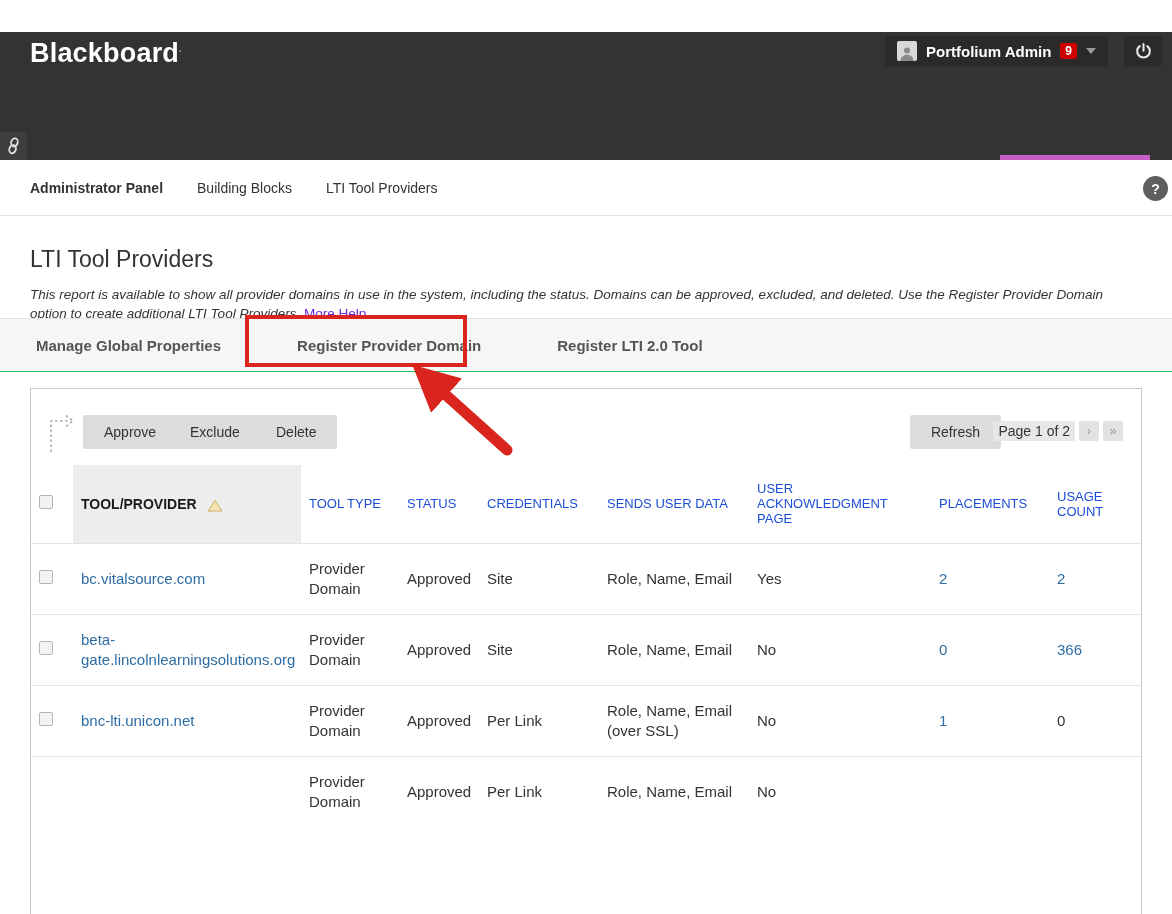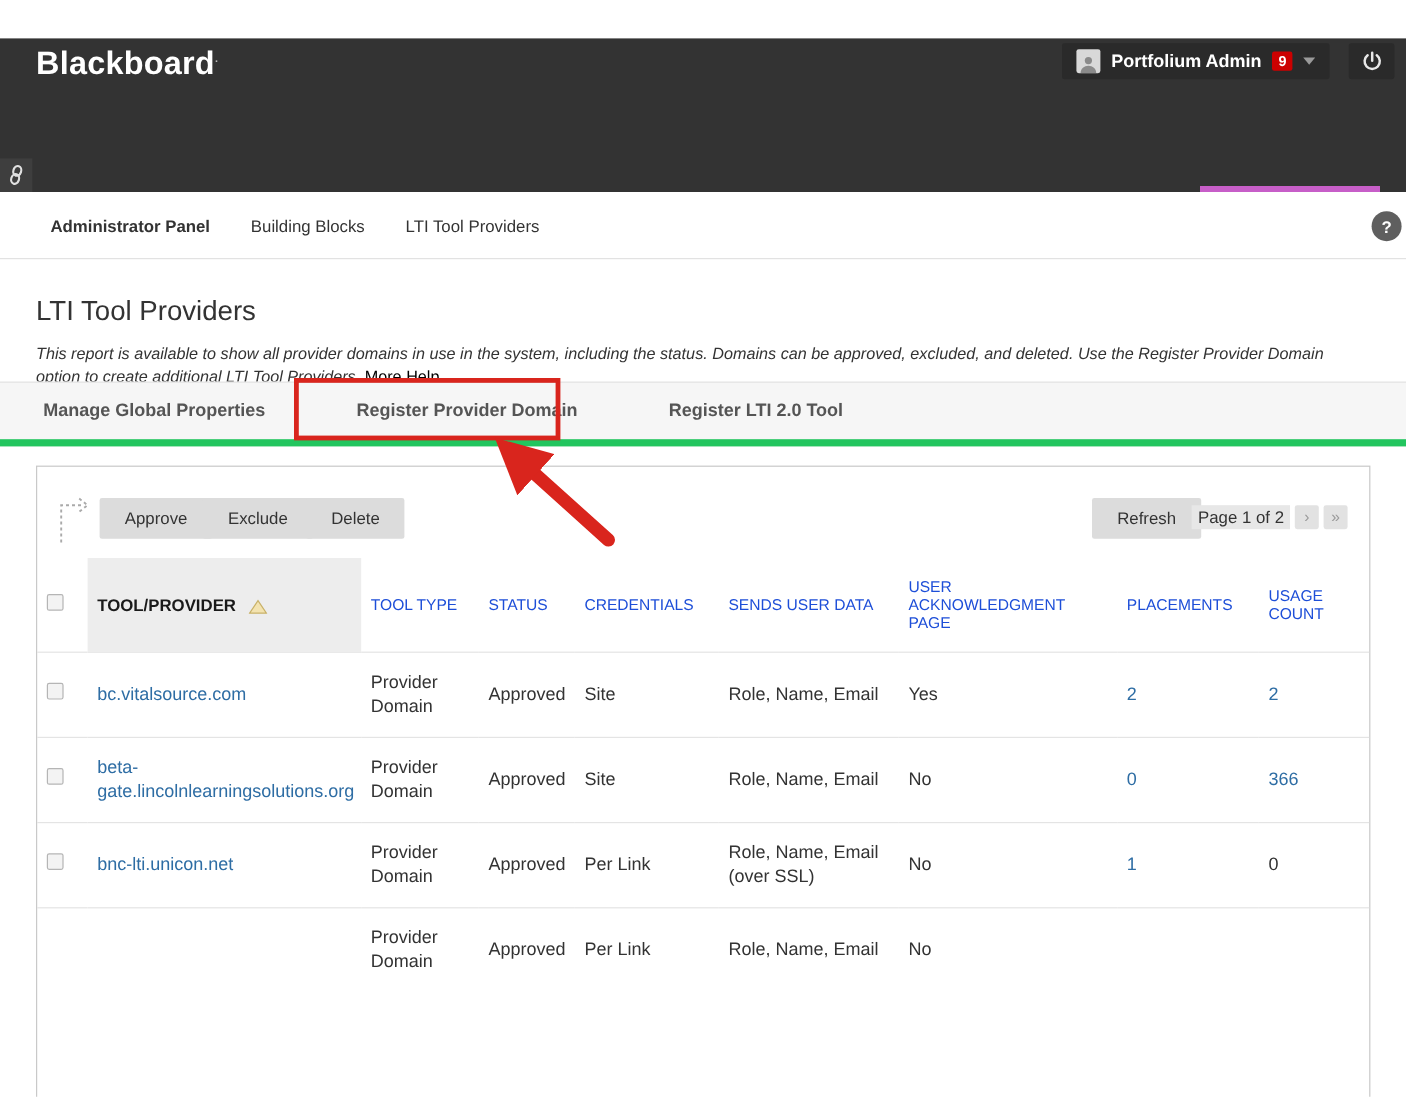--- a/index.html
+++ b/index.html
@@ -30,36 +30,36 @@
   .active-underline { position:absolute; left:1000px; bottom:0; width:150px;
     height:5px; background:#c75ec8; }
   .link-tool { position:absolute; left:0; bottom:0; width:27px; height:28px;
     background:#3e3e3e; display:flex; align-items:center; justify-content:center; }
 
   
   .crumbbar { position:relative; height:56px; background:#fff;
     border-bottom:1px solid #e2e2e2; display:flex; align-items:center;
     padding-left:30px; gap:34px; }
   .crumb { font-size:14px; color:#333; cursor:pointer; }
-  .crumb.first { font-weight:bold;margin-left:12px; }
+  .crumb.first { font-weight:bold; }
   .help-btn { position:absolute; right:4px; top:16px; width:25px; height:25px;
     border-radius:50%; background:#5f5f5f; color:#fff; font-size:14px; font-weight:bold;
     display:flex; align-items:center; justify-content:center; cursor:pointer; }
 
   
   .page-head { padding:30px 30px 0 30px; }
   .page-title { font-size:23px; font-weight:400; color:#333; }
   .page-desc { margin-top:12px; font-size:13.5px; font-style:italic;
     line-height:19px; color:#333; max-width:1112px; }
-  .more-help { font-style:normal; color:#000000; text-decoration:none;
+  .more-help { font-style:normal; color:#6d28d9; text-decoration:none;
     border-bottom:1px dotted #777; cursor:pointer; }
 
   
   .tabbar { position:absolute; left:0; top:318px; width:1172px; height:54px;
-    background:#f6f6f6; border-top:1px solid #e3e3e3; border-bottom:6px solid #22c55e;
+    background:#f6f6f6; border-top:1px solid #e3e3e3; border-bottom:1px solid #22c55e;
     display:flex; align-items:center; }
   .tab { font-size:15px; font-weight:bold; color:#555; cursor:pointer; }
   .tab1 { margin-left:36px; } .tab2 { margin-left:76px; } .tab3 { margin-left:76px; }
   .anno-box { position:absolute; left:245px; top:315px; width:222px; height:52px;
     border:4px solid #d9251d; background:transparent; z-index:5; pointer-events:none; }
   .anno-arrow { position:absolute; left:385px; top:362px; width:160px; height:100px;
     z-index:6; pointer-events:none; }
 
   
   .card { position:absolute; left:30px; top:388px; width:1112px; height:620px;

